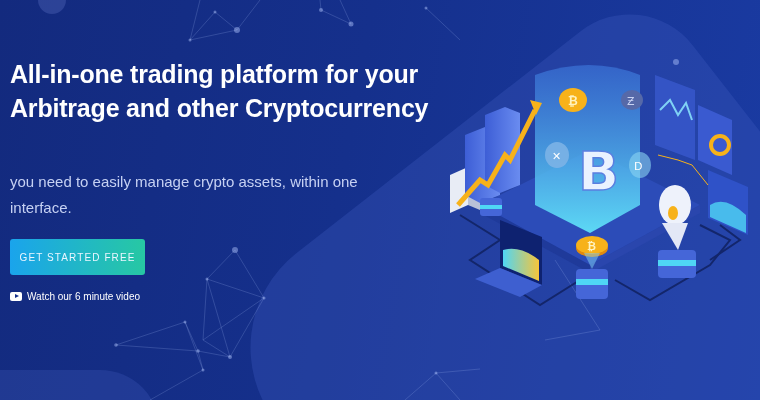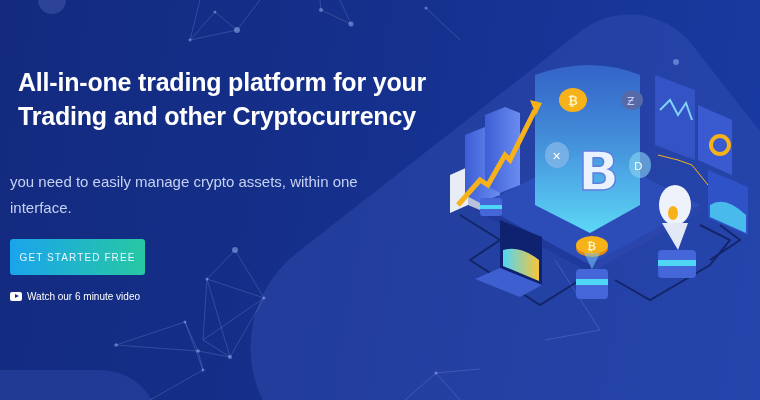--- a/index.html
+++ b/index.html
@@ -77,23 +77,23 @@
         <circle cx="116" cy="345" r="1.8"></circle>
       <circle cx="185" cy="322" r="1.5"></circle>
         <circle cx="198" cy="351" r="1.8"></circle>
         <circle cx="436" cy="373" r="1.5"></circle>
       <circle cx="676" cy="62" r="3"></circle>
     </g>
     <circle cx="52" cy="0" r="14" fill="rgba(120,140,220,0.25)"></circle>
   </svg>
 
   <div class="content">
-    <h1 class="title" style="margin:8px;">
+    <h1 class="title" style="margin:0;">
       <span>All-in-one trading platform for your</span><br>
-      <span>Trading and other Cryptocurrency</span>
+      <span>Arbitrage and other Cryptocurrency</span>
     </h1>
     <p class="subtitle" style="margin:0;">
       <br>
       <span>you need to easily manage crypto assets, within one interface.</span>
     </p>
     <button class="cta">GET STARTED FREE</button>
     <a class="video-link">
       <span class="yt"></span>
       <span>Watch our 6 minute video</span>
     </a>

